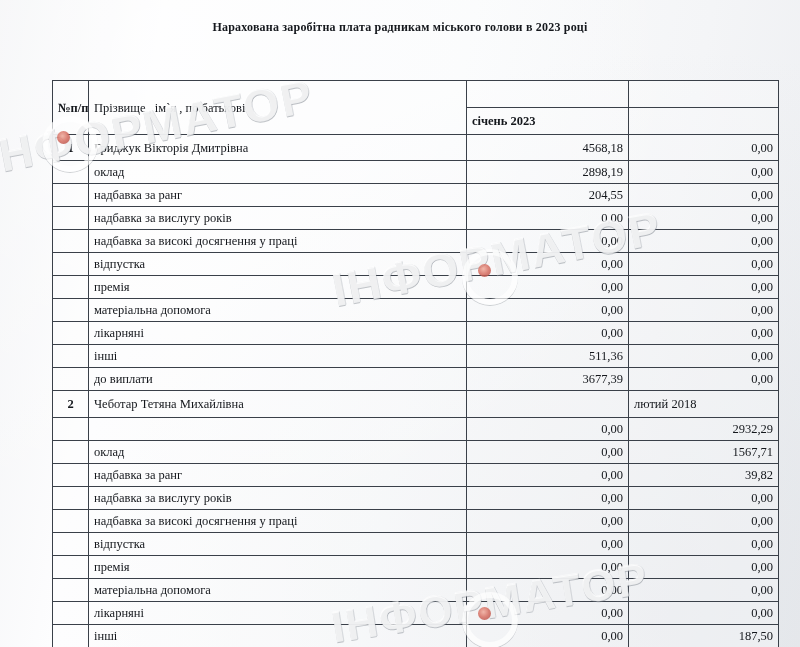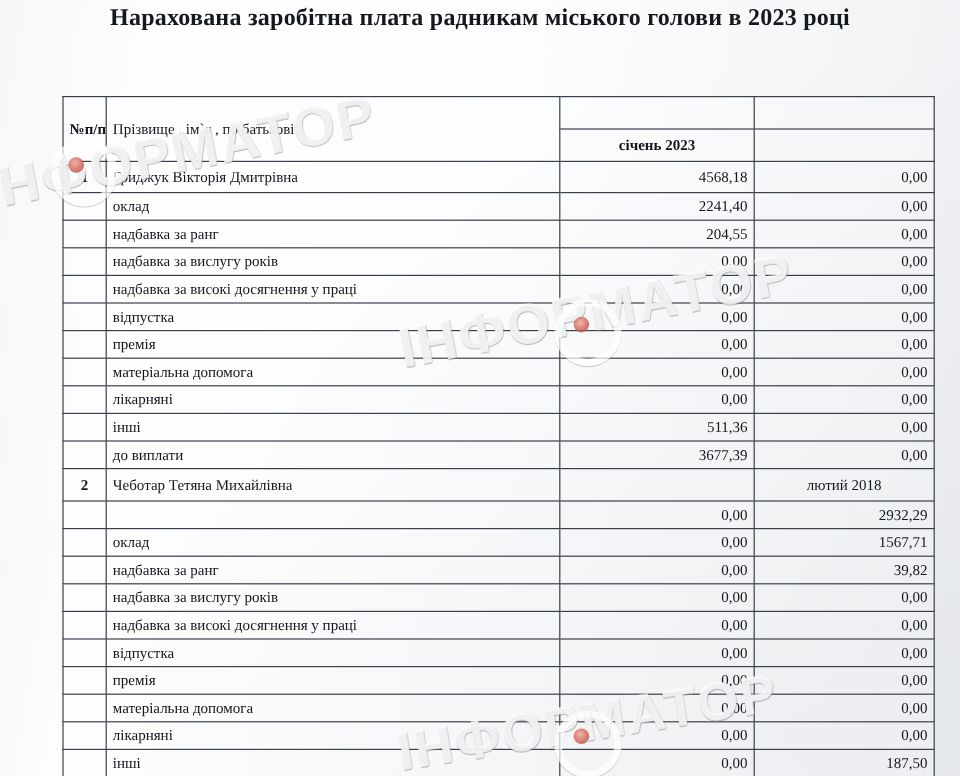--- a/index.html
+++ b/index.html
@@ -26,27 +26,27 @@
     position: absolute;
     inset: 0;
     background:
       radial-gradient(ellipse at 20% 8%, rgba(255,255,255,0.55), rgba(255,255,255,0) 60%),
       radial-gradient(ellipse at 85% 95%, rgba(210,214,220,0.35), rgba(255,255,255,0) 65%);
     pointer-events: none;
   }
 
   .doc-title {
     position: absolute;
-    top: 4px;
+    top: 20px;
     left: 0;
     width: 800px;
     text-align: center;
     font-family: "Liberation Serif", serif;
     font-weight: bold;
-    font-size: 20px;
+    font-size: 12px;
     letter-spacing: 0.2px;
     color: #15181d;
   }
 
   .table-wrap {
     position: absolute;
     left: 52px;
     top: 80px;
     width: 726px;
     height: 571px;
@@ -69,21 +69,21 @@
     white-space: nowrap;
   }
   col.c-num   { width: 36px;  }
   col.c-name  { width: 378px; }
   col.c-jan   { width: 162px; }
   col.c-feb   { width: 150px; }
 
   td.num   { text-align: center; font-weight: bold; font-size: 12.5px; }
   td.name  { text-align: left; }
   td.val   { text-align: right; font-variant-numeric: tabular-nums; padding-right: 6px; }
-  td.monthhead { text-align: center; font-weight: bold; }
+  td.monthhead { font-weight: bold; }
   td.b     { font-weight: normal; }
 
   tr.hdr td { height: 26px; }
   tr.hdr-2 td { height: 26px; }
   tr.person td { height: 25px; }
   tr.person-2 td { height: 26px; }
 
   
   .wm {
     position: absolute;
@@ -157,21 +157,21 @@
       </tr>
     <tr class="person">
           <td class="num">1</td>
           <td class="name b">Гриджук Вікторія Дмитрівна</td>
           <td class="val b">4568,18</td>
           <td class="val b">0,00</td>
         </tr>
         <tr>
           <td class="num"></td>
           <td class="name">оклад</td>
-          <td class="val">2241,40</td>
+          <td class="val">2898,19</td>
           <td class="val">0,00</td>
         </tr>
         <tr>
           <td class="num"></td>
           <td class="name">надбавка за ранг</td>
           <td class="val">204,55</td>
           <td class="val">0,00</td>
         </tr>
         <tr>
           <td class="num"></td>

